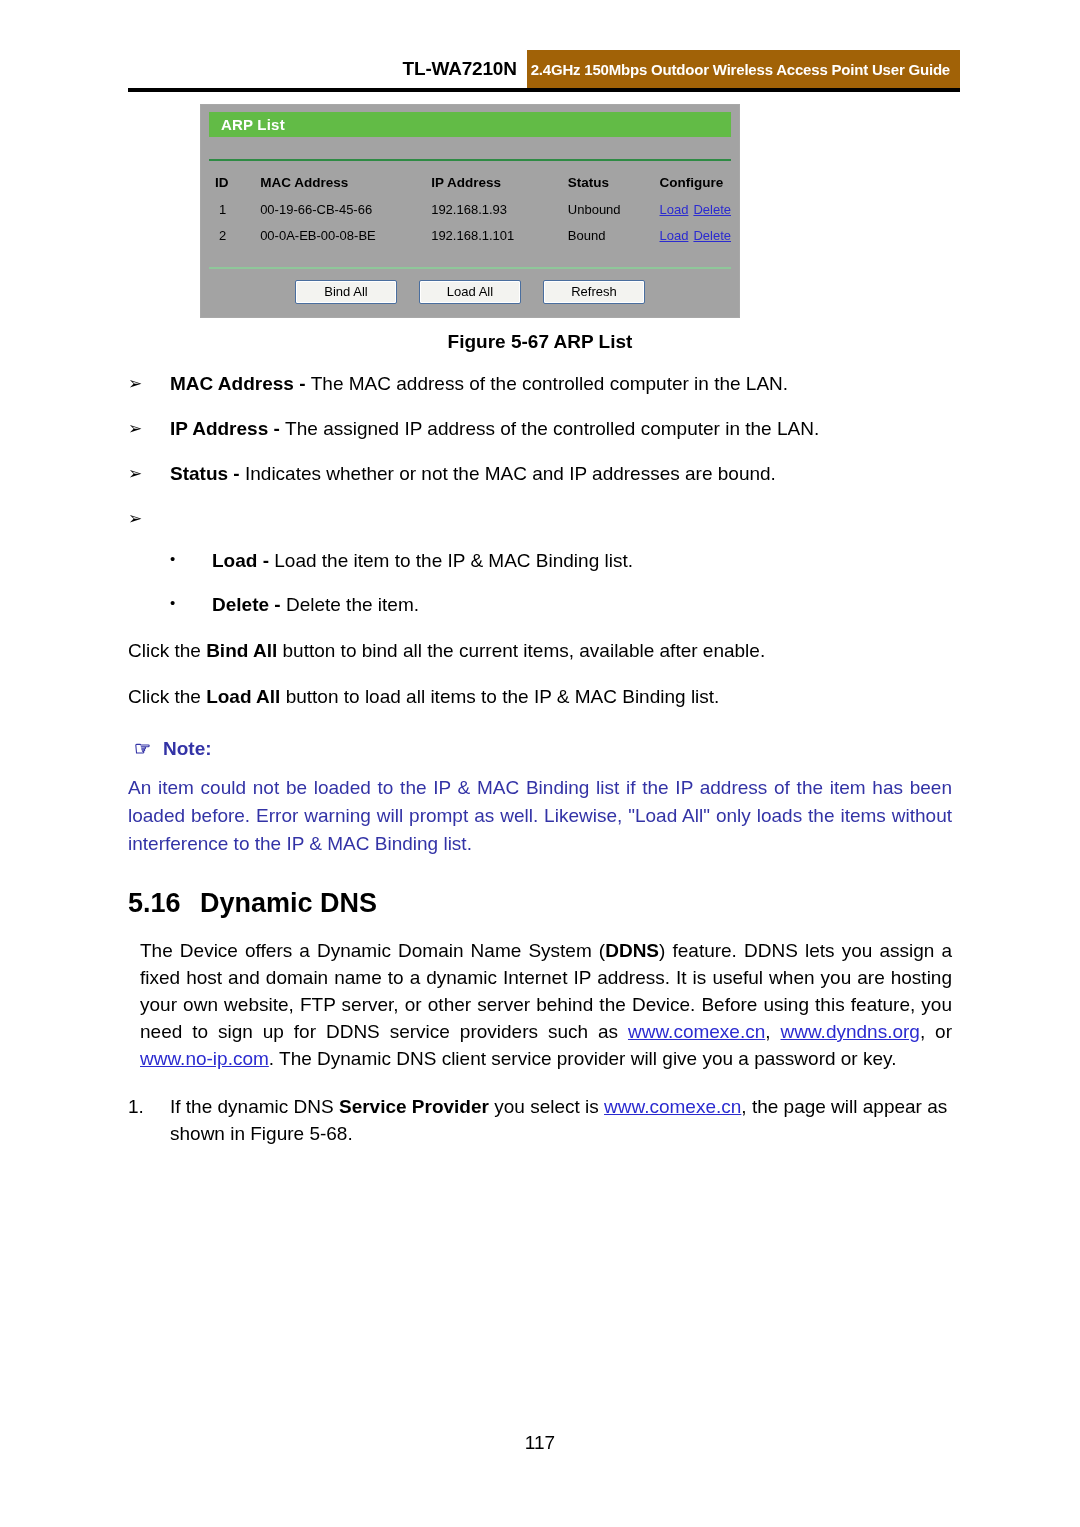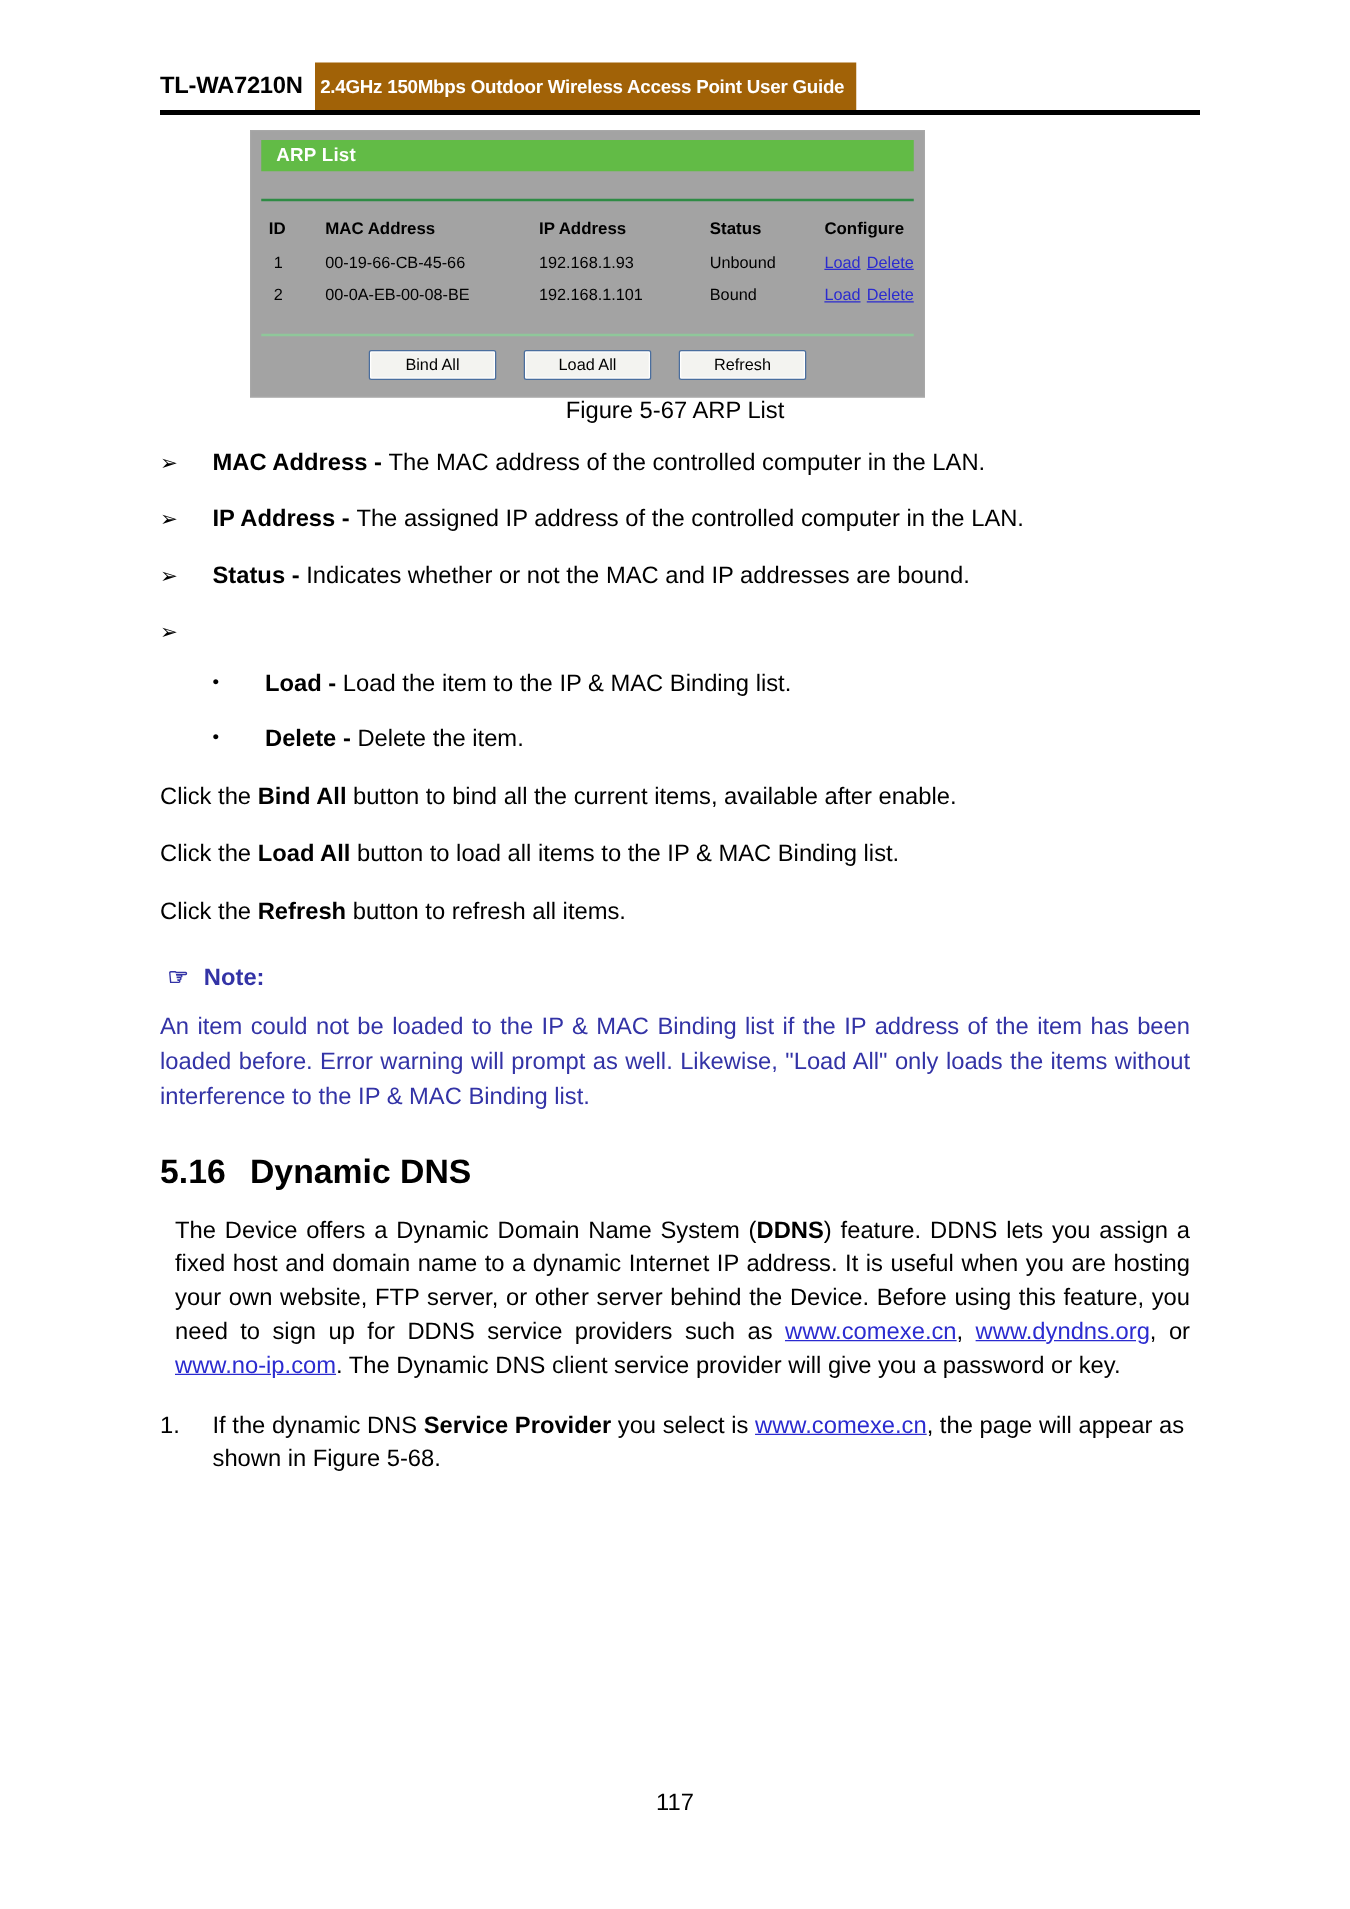--- a/index.html
+++ b/index.html
@@ -25,20 +25,21 @@
     height: 46px;
   }
   .header-row {
     position: absolute;
     left: 128px;
     top: 0;
     width: 832px;
     height: 38px;
     display: flex;
     align-items: stretch;
+    justify-content: flex-end;
   }
   .header-model {
     display: flex;
     align-items: center;
     padding-right: 10px;
     font-size: 19px;
     font-weight: bold;
     letter-spacing: -0.2px;
     color: #000;
     background: #ffffff;
@@ -153,20 +154,22 @@
     width: 102px;
     text-align: center;
     border-radius: 2px;
     box-shadow: inset 0 0 0 1px #ffffff;
   }
 
   
   .figure-caption {
     text-align: center;
     font-size: 19px;
+    margin-top: 13px;
+    font-weight: bold;
   }
 
   
   .para {
     font-size: 19px;
     line-height: 1.42;
     margin-top: 19px;
   }
   .para.justify { text-align: justify; margin-left: 12px; }
 
@@ -342,21 +345,20 @@
 
   <div class="bullet-l2">
     <div class="marker">•</div>
     <div class="body"><b>Delete</b><b> - </b><span>Delete the item.</span></div>
   </div>
 
   <div class="para"><span>Click the </span><b>Bind All</b><span> button to bind all the current items, available after enable.</span></div>
 
   <div class="para"><span>Click the </span><b>Load All</b><span> button to load all items to the IP &amp; MAC Binding list.</span></div>
 
-  <div class="para"><span>Click the </span><b>Refresh</b><span> button to refresh all items.</span></div>
 
   <div class="note">
     <div class="note-head">
       <span class="hand">☞</span>
       <span>Note:</span>
     </div>
     <div class="note-body">An item could not be loaded to the IP &amp; MAC Binding list if the IP address of the item has been loaded before. Error warning will prompt as well. Likewise, "Load All" only loads the items without interference to the IP &amp; MAC Binding list.</div>
   </div>
 
   <div class="section-heading">

